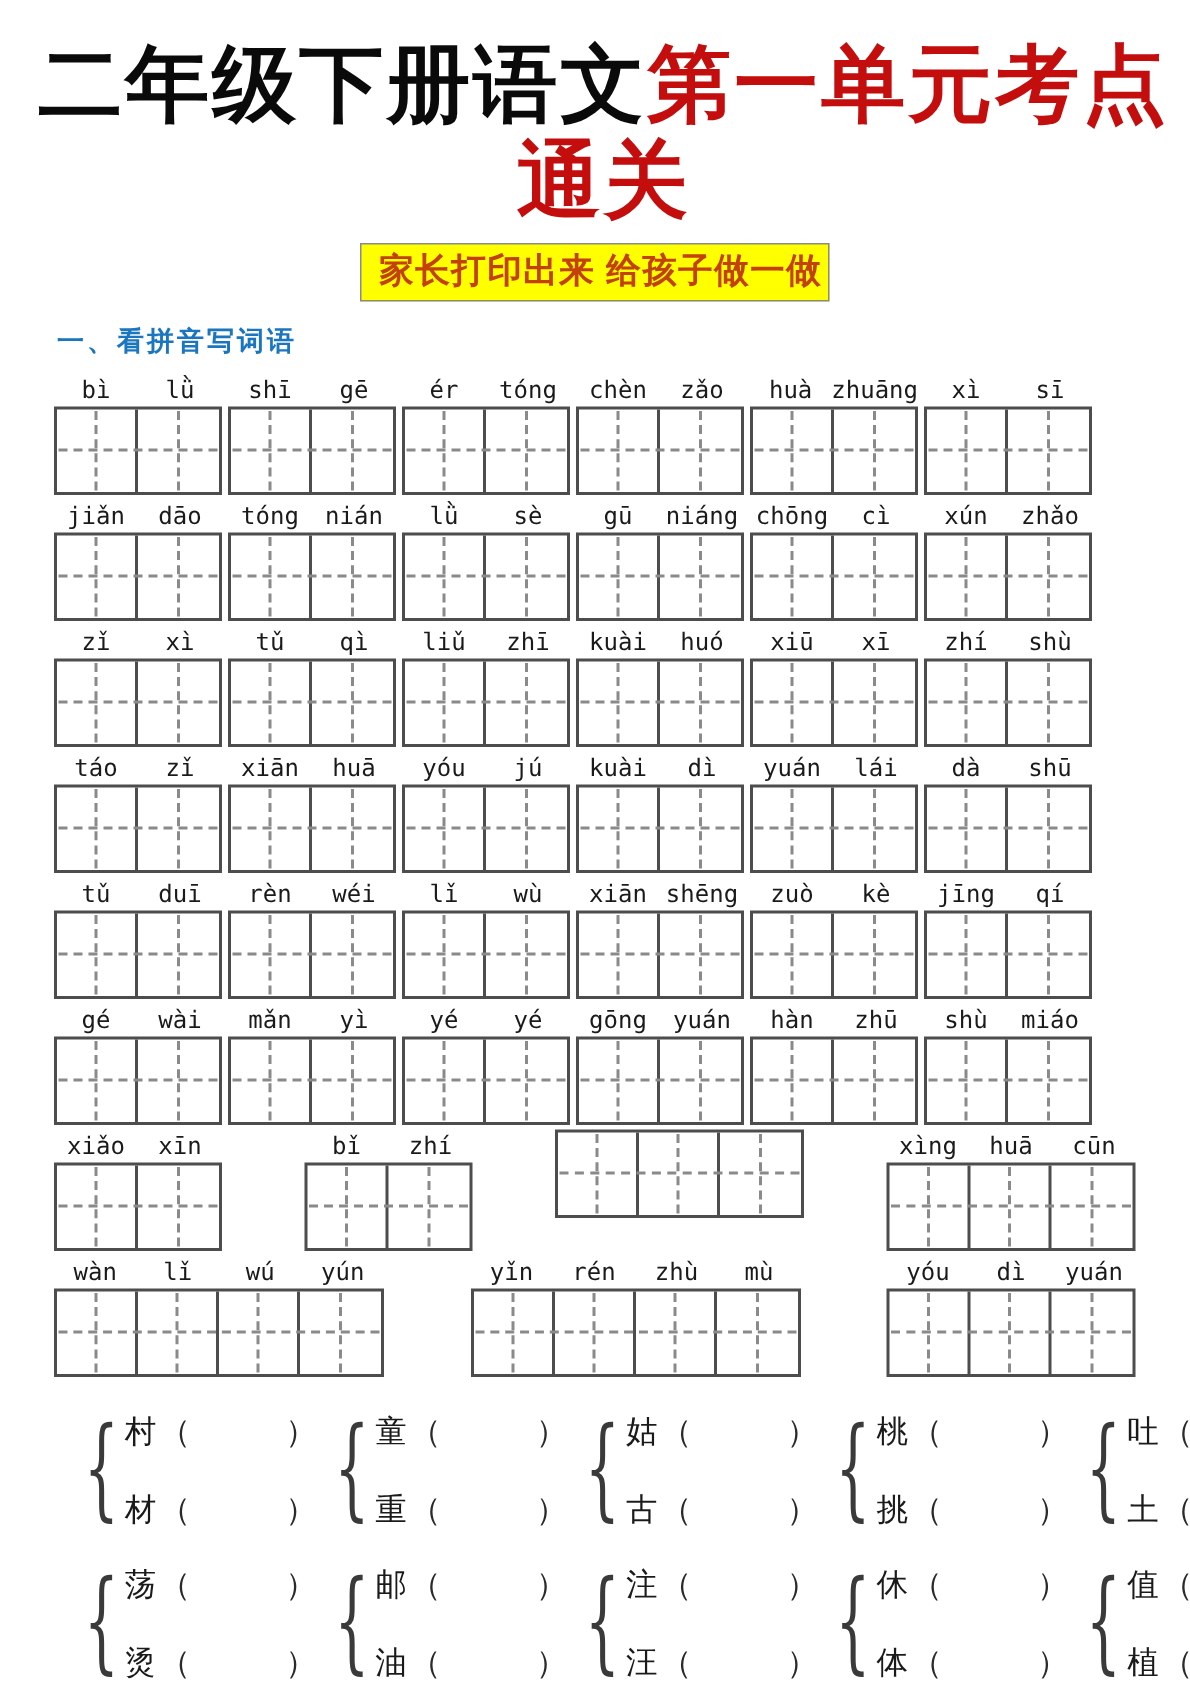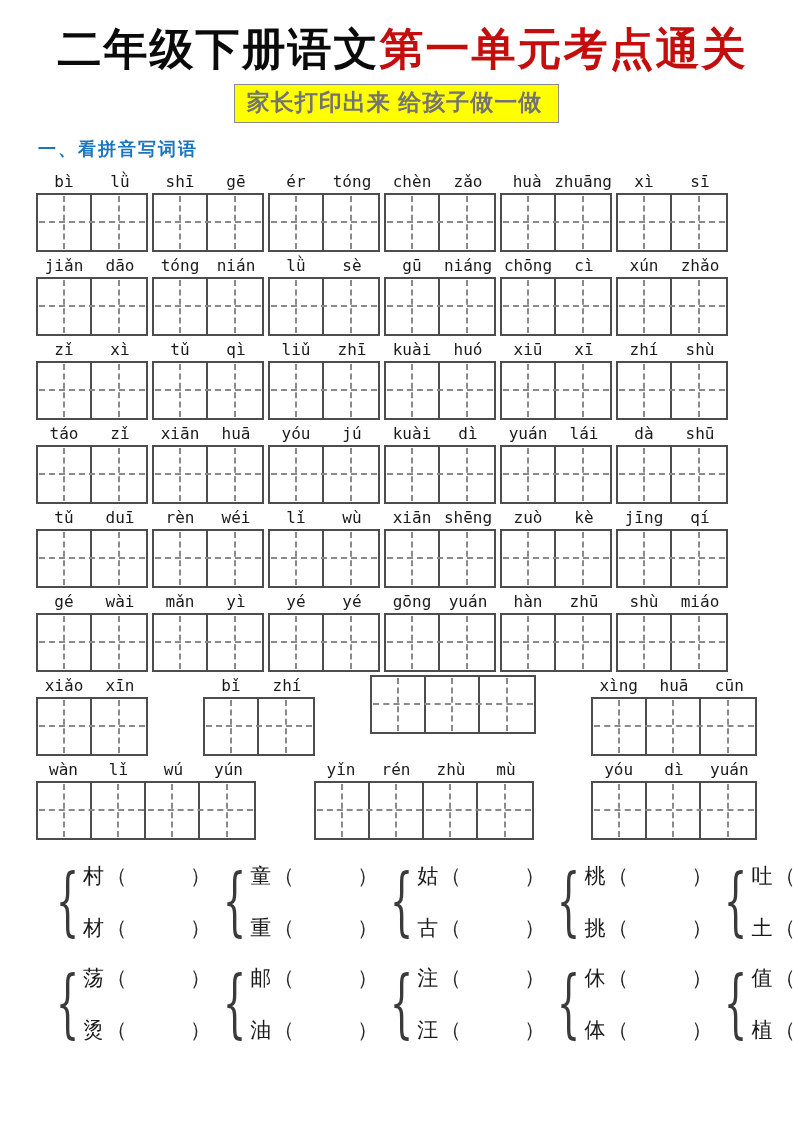--- a/index.html
+++ b/index.html
@@ -4,30 +4,30 @@
 <style>
   * { margin:0; padding:0; box-sizing:border-box; }
   html,body { background:#ffffff; }
   body { font-family:"Liberation Sans", sans-serif; color:#000; }
   .page {
     width:793px; height:1122px; margin:0 auto; background:#fff;
     padding:24px 0 0 0; overflow:hidden; position:relative;
   }
 
   
-  .title { text-align:center; font-size:44px; font-weight:800; letter-spacing:2px; line-height:1.15;padding-left:12px; }
+  .title { text-align:center; font-size:56px; font-weight:800; letter-spacing:2px; line-height:1.15;padding-left:12px; }
   .title .t-black { color:#0a0a0a; }
   .title .t-red { color:#c40d0d; }
 
   
   .banner-wrap { text-align:center; margin-top:9px; }
   .banner {
-    display:inline-block; background:#ffff00; color:#737373;
+    display:inline-block; background:#ffff00; color:#c2410c;
     border:1px solid #8a8a8a; font-size:23px; font-weight:bold;
-    padding:2px 16px 4px 12px; letter-spacing:1px;
+    padding:2px 4px 4px 12px; letter-spacing:1px;
   }
 
   
   .sec-heading {
     color:#1b76c0; font-size:18px; font-weight:bold;
     margin:14px 0 10px 38px; letter-spacing:2px;
   }
   .sec-heading.second { margin-top:26px; margin-bottom:4px; }
 
   

